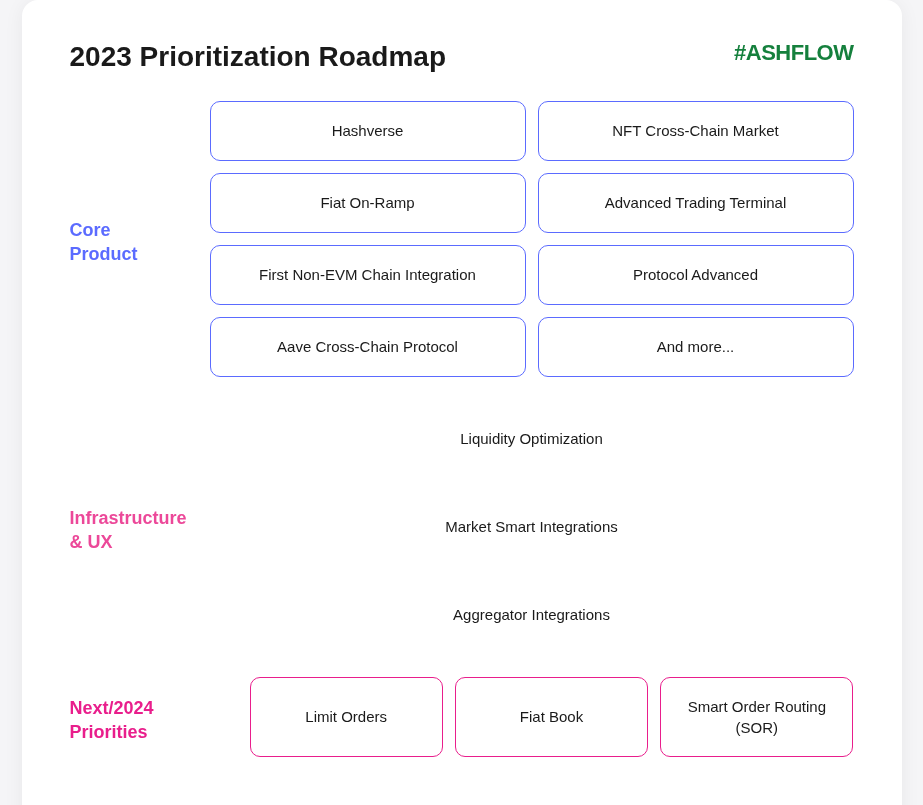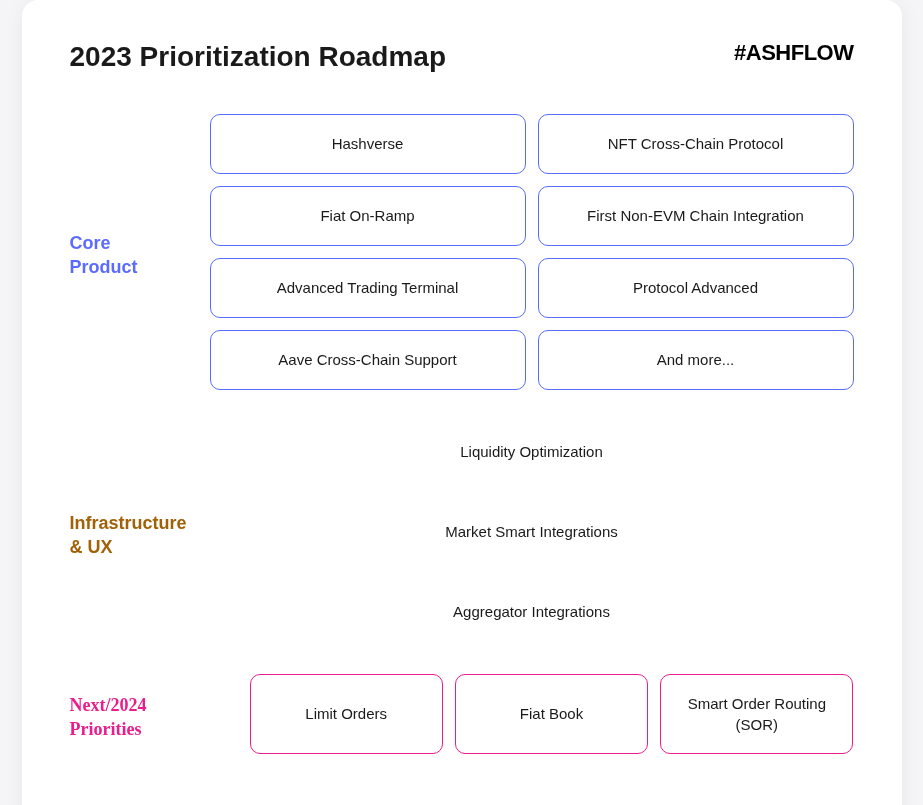--- a/index.html
+++ b/index.html
@@ -25,34 +25,34 @@
       width: 880px;
       min-height: 760px;
       box-shadow: 0 2px 20px rgba(0,0,0,0.06);
       position: relative;
     }
 
     .header {
       display: flex;
       justify-content: space-between;
       align-items: flex-start;
-      margin-bottom: 40px;
+      margin-bottom: 27px;
     }
 
     .page-title {
       font-size: 28px;
       font-weight: 700;
       color: #1a1a1a;
       line-height: 1.2;
     }
 
     .logo {
       font-size: 22px;
       font-weight: 800;
-      color: #000000;
+      color: #15803d;
       letter-spacing: -0.5px;
     }
 
     
     .section {
       display: flex;
       align-items: center;
       margin-bottom: 32px;
     }
 
@@ -63,26 +63,25 @@
       font-weight: 700;
       line-height: 1.3;
       padding-top: 8px;
     }
 
     .section-label.blue {
       color: #5b6bff;
     }
 
     .section-label.green {
-      color: #a16207;
+      color: #ec4899;
     }
 
     .section-label.pink {
       color: #e91e8c;
-      font-family: Liberation Serif, serif;
     }
 
     .section-content {
       flex: 1;
     }
 
     
     .grid-2col {
       display: grid;
       grid-template-columns: 1fr 1fr;
@@ -109,21 +108,21 @@
 
     .item-box.pink-border {
       border: 1.5px solid #e91e8c;
       background: #fff;
     }
 
     
     .stack-full {
       display: flex;
       flex-direction: column;
-      gap: 20px;
+      gap: 28px;
     }
 
     .item-box-full {
       border-radius: 10px;
       padding: 18px 20px;
       font-size: 15px;
       color: #1a1a1a;
       display: flex;
       align-items: center;
       justify-content: center;
@@ -151,36 +150,36 @@
   </div>
 
   <div class="section">
     <div class="section-label blue">Core<br>Product</div>
     <div class="section-content">
       <div class="grid-2col">
         <div class="item-box blue-border">
           <span>Hashverse</span>
         </div>
         <div class="item-box blue-border">
-          <span>NFT Cross-Chain Protocol</span>
+          <span>NFT Cross-Chain Market</span>
         </div>
         <div class="item-box blue-border">
           <span>Fiat On-Ramp</span>
         </div>
         <div class="item-box blue-border">
+          <span>Advanced Trading Terminal</span>
+        </div>
+        <div class="item-box blue-border">
           <span>First Non-EVM Chain Integration</span>
         </div>
         <div class="item-box blue-border">
-          <span>Advanced Trading Terminal</span>
-        </div>
-        <div class="item-box blue-border">
           <span>Protocol Advanced</span>
         </div>
         <div class="item-box blue-border">
-          <span>Aave Cross-Chain Support</span>
+          <span>Aave Cross-Chain Protocol</span>
         </div>
         <div class="item-box blue-border">
           <span>And more...</span>
         </div>
       </div>
     </div>
   </div>
 
   <div class="section">
     <div class="section-label green">Infrastructure<br>&amp; UX</div>

